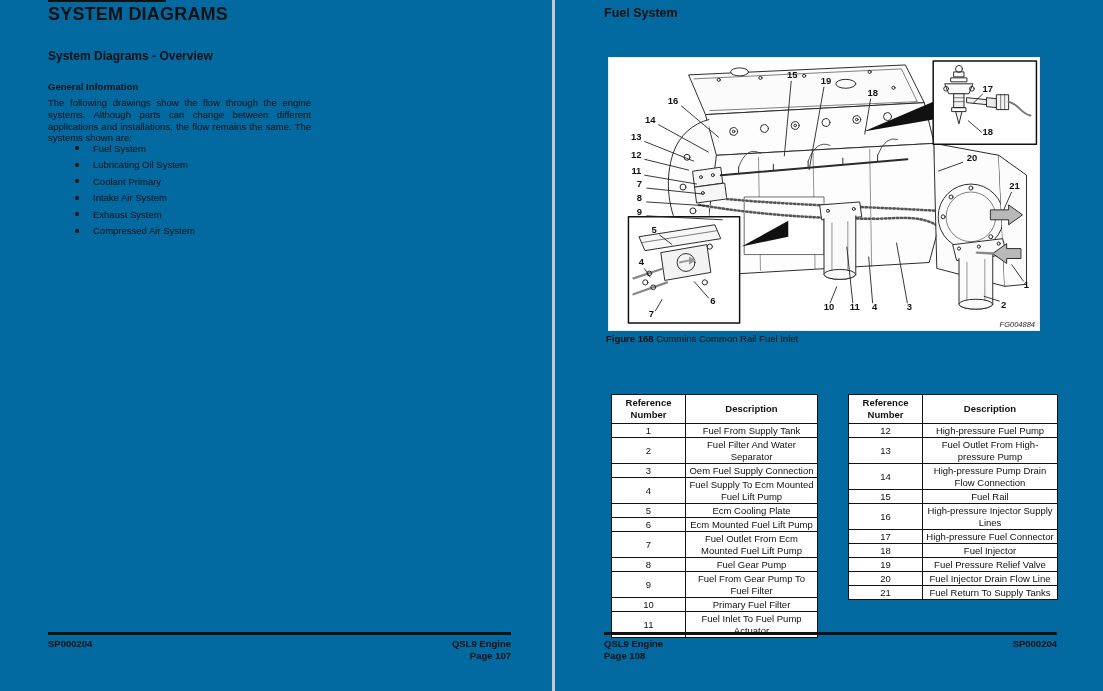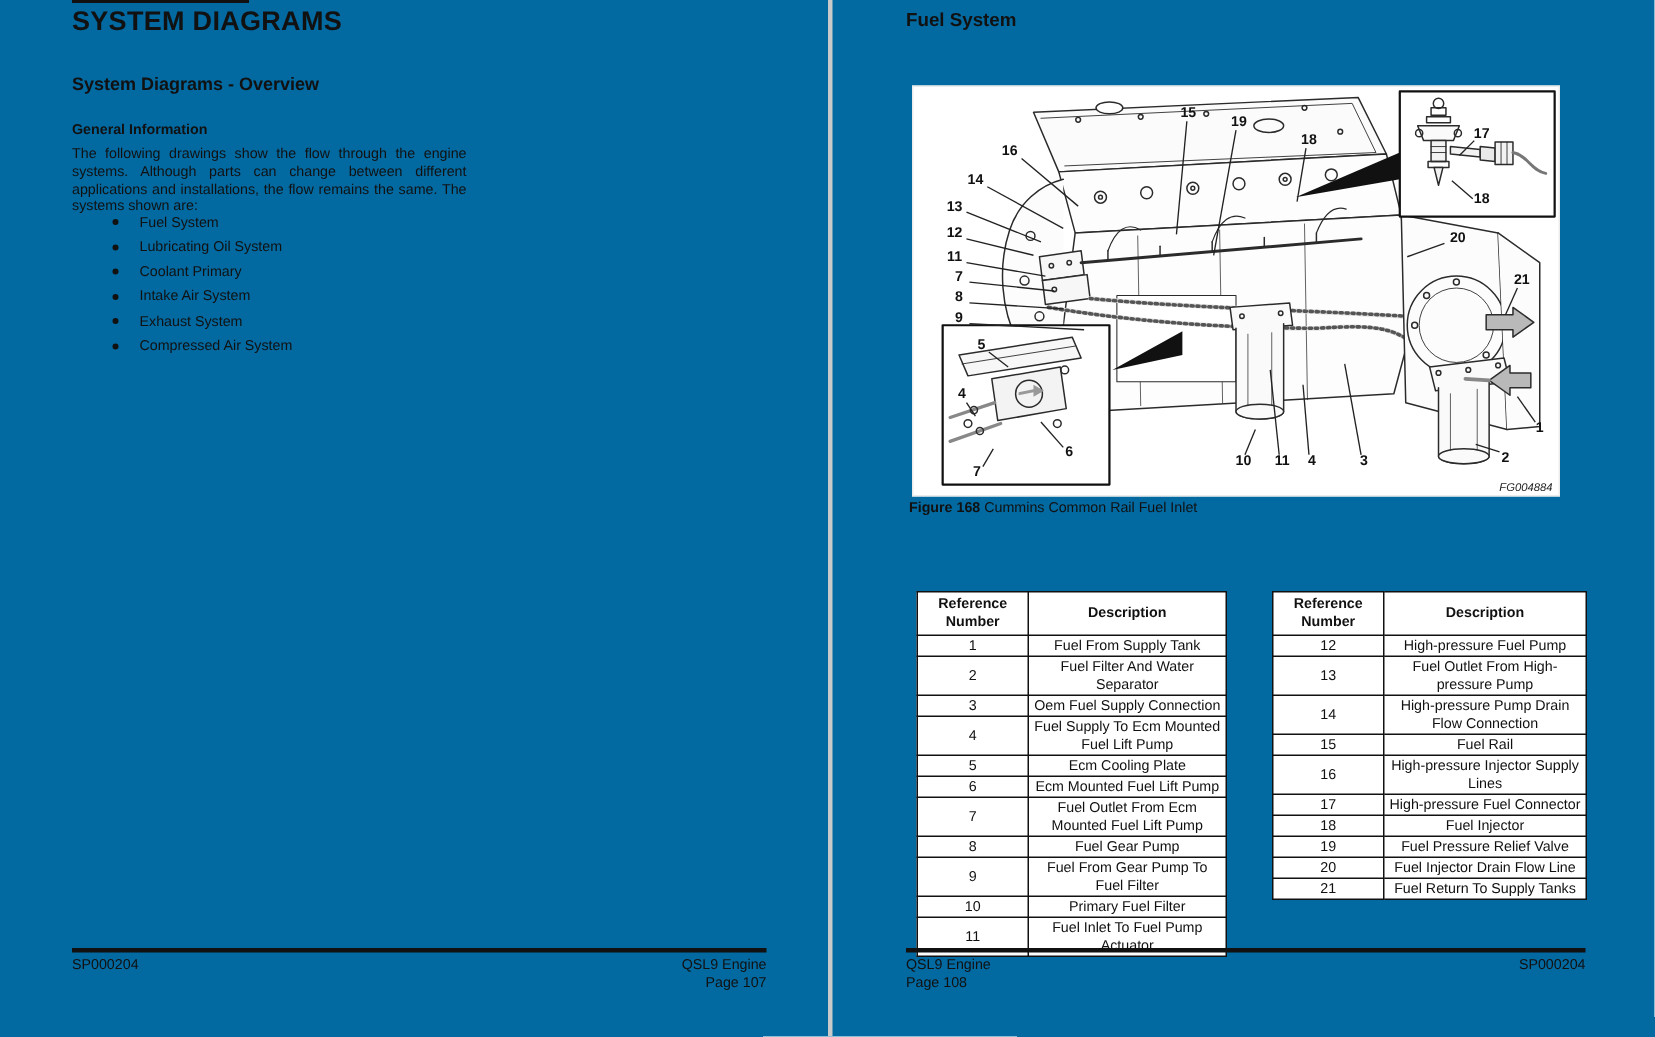--- a/index.html
+++ b/index.html
@@ -18,21 +18,21 @@
   .lp-p { left:48px; width:263px; font-size:9.5px; line-height:11.8px; text-align:justify; }
   .lp-p1 { top:97px; }
   .lp-p2 { top:241px; }
   .lp-bullets { left:75px; top:140px; margin:0; padding:0; list-style:none; font-size:9.5px; }
   .lp-bullets li { height:16.5px; display:flex; align-items:center; }
   .bullet-dot { display:inline-block; width:4px; height:4px; border-radius:50%; background:#111; margin-right:14px; }
 
   .footer-rule { top:632px; height:3px; background:#111; }
   .lp-rule { left:48px; width:463px; }
   .rp-rule { left:604px; width:453px; }
-  .foot { font-size:9.5px; font-weight:normal; line-height:11.5px; }
+  .foot { font-size:9.5px; font-weight:bold; line-height:11.5px; }
   .lp-foot-left { left:48px; top:638px; }
   .lp-foot-right { left:380px; top:638px; width:131px; text-align:right; }
   .rp-foot-left { left:604px; top:638px; }
   .rp-foot-right { left:957px; top:638px; width:100px; text-align:right; }
 
   
   .rp-title { left:604px; top:6px; font-size:12.5px; font-weight:bold; }
   .figure-frame { left:608px; top:57px; width:432px; height:274px; border:1px solid #ececec; box-sizing:border-box; background:#fff; }
   .fig-id { right:4px; bottom:1px; font-size:7.5px; color:#222; position:absolute;font-style:italic; }
   .fig-caption { left:606px; top:333px; font-size:9.5px; }

